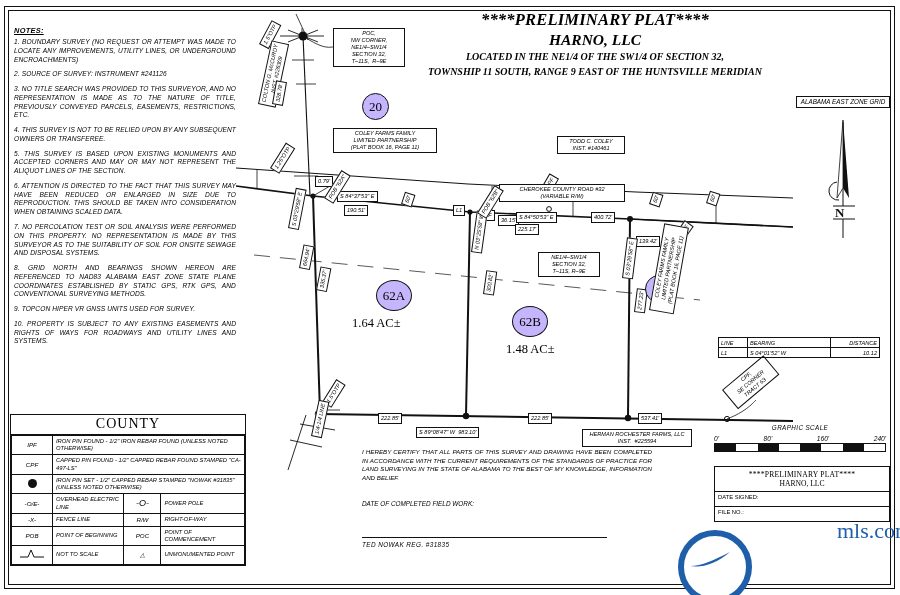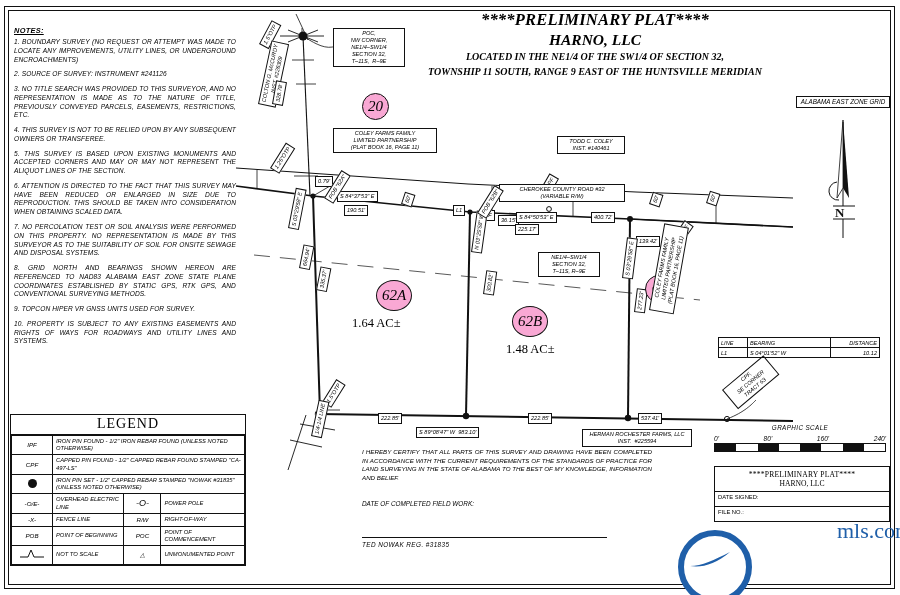--- a/index.html
+++ b/index.html
@@ -70,21 +70,21 @@
   #tblock .r2 .d{font-size:5.4px;margin-top:2px;line-height:1.45;}
   #tblock .r3,#tblock .r4{text-align:left;font-size:5.8px;font-family:"Liberation Sans",sans-serif;padding:2px 3px;height:10px;}
   #tblock .r3{border-bottom:1px solid #111;}
 
   
   .lbl{position:absolute;border:0.9px solid #111;background:#fff;font-size:5.6px;font-style:italic;padding:1px 2px;line-height:1.25;white-space:nowrap;box-sizing:border-box;}
   .lbl.c{text-align:center;}
 
   
   .tcircle{position:absolute;border:1.1px solid #111;border-radius:50%;display:flex;align-items:center;justify-content:center;
-    font-family:"Liberation Serif",serif;font-size:15px;background:#f9a8d4;font-style:italic;}
+    font-family:"Liberation Serif",serif;font-size:13px;background:#c4b5fd;}
   .acre{position:absolute;font-family:"Liberation Serif",serif;font-size:12.5px;white-space:nowrap;}
 
   
   #wm{position:absolute;left:672px;top:520px;width:230px;height:75px;pointer-events:none;}
   #wm .vtxt{position:absolute;left:60px;top:6px;font-family:"Liberation Serif",serif;font-size:47px;color:#1f5fa9;font-style:italic;letter-spacing:-1px;}
   #wm .mls{position:absolute;left:165px;top:-2px;font-family:"Liberation Serif",serif;font-size:22px;color:#1f5fa9;}
   #wm .circ{position:absolute;left:6px;top:10px;width:62px;height:62px;border-radius:50%;border:6px solid #1f5fa9;background:#fff;}
   #wm .swoosh{position:absolute;left:16px;top:30px;width:44px;height:20px;}
 
   svg.map{position:absolute;left:0;top:0;width:900px;height:595px;pointer-events:none;}
@@ -105,21 +105,21 @@
     <p>4. THIS SURVEY IS NOT TO BE RELIED UPON BY ANY SUBSEQUENT OWNERS OR TRANSFEREE.</p>
     <p>5. THIS SURVEY IS BASED UPON EXISTING MONUMENTS AND ACCEPTED CORNERS AND MAY OR MAY NOT REPRESENT THE ALIQUOT LINES OF THE SECTION.</p>
     <p>6. ATTENTION IS DIRECTED TO THE FACT THAT THIS SURVEY MAY HAVE BEEN REDUCED OR ENLARGED IN SIZE DUE TO REPRODUCTION. THIS SHOULD BE TAKEN INTO CONSIDERATION WHEN OBTAINING SCALED DATA.</p>
     <p>7. NO PERCOLATION TEST OR SOIL ANALYSIS WERE PERFORMED ON THIS PROPERTY. NO REPRESENTATION IS MADE BY THIS SURVEYOR AS TO THE SUITABILITY OF SOIL FOR ONSITE SEWAGE AND DISPOSAL SYSTEMS.</p>
     <p>8. GRID NORTH AND BEARINGS SHOWN HEREON ARE REFERENCED TO NAD83 ALABAMA EAST ZONE STATE PLANE COORDINATES ESTABLISHED BY STATIC GPS, RTK GPS, AND CONVENTIONAL SURVEYING METHODS.</p>
     <p>9. TOPCON HIPER VR GNSS UNITS USED FOR SURVEY.</p>
     <p>10. PROPERTY IS SUBJECT TO ANY EXISTING EASEMENTS AND RIGHTS OF WAYS FOR ROADWAYS AND UTILITY LINES AND SYSTEMS.</p>
   </div>
 
   <div class="box" id="legend">
-    <div class="lg-head">LEGEND</div>
+    <div class="lg-head">COUNTY</div>
     <table>
       <tbody>
           <tr>
         <td class="sym">IPF</td>
         <td colspan="3">IRON PIN FOUND  -  1/2" IRON REBAR FOUND (UNLESS NOTED OTHERWISE)</td>
       </tr>
       <tr>
         <td class="sym">CPF</td>
         <td colspan="3">CAPPED PIN FOUND  -  1/2" CAPPED REBAR FOUND STAMPED "CA-497-LS"</td>
       </tr>

